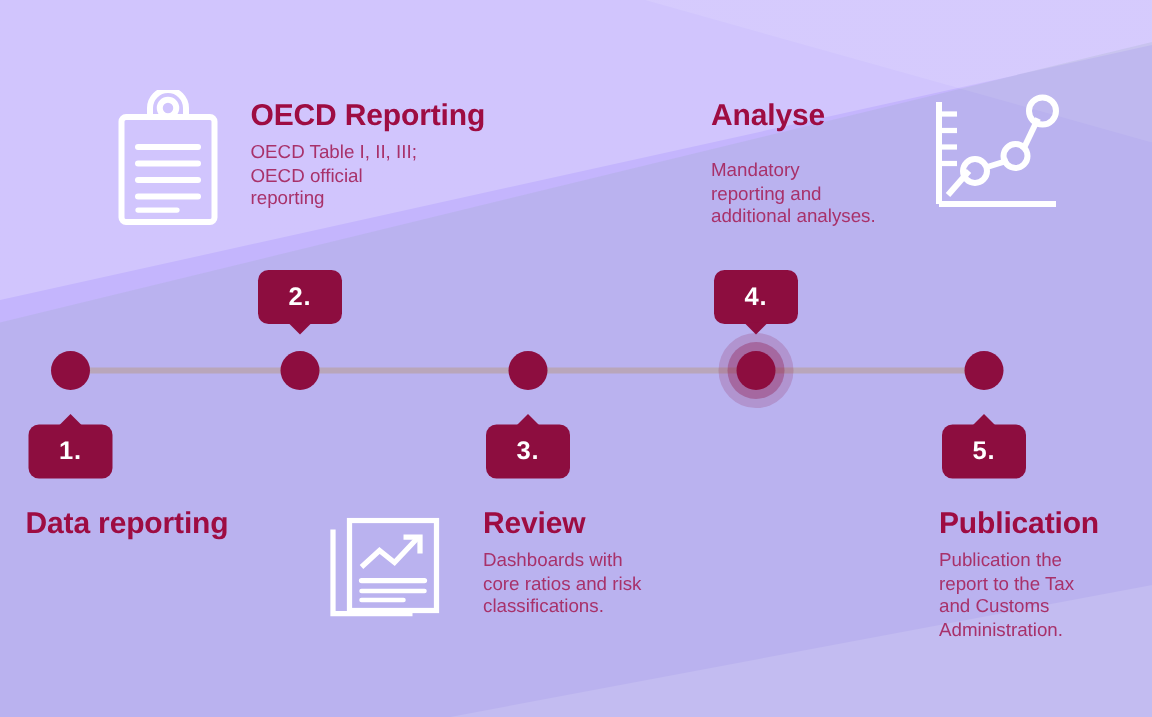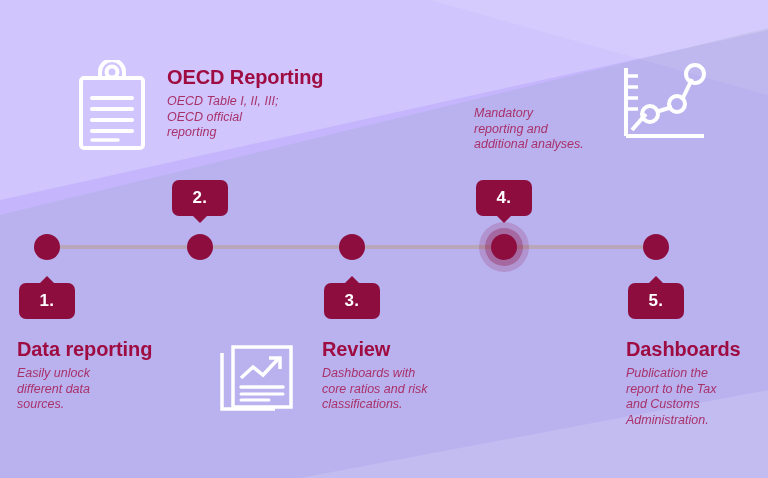--- a/index.html
+++ b/index.html
@@ -90,21 +90,20 @@
     font-size:20px;font-weight:bold;
     white-space:nowrap;
     letter-spacing:-.1px;
   }
   .step-desc{
     position:absolute;
     color:#a8316a;
     font-size:12.5px;
     line-height:15.5px;
     white-space:pre-line;
-    font-style:italic;
   }
 
   
   .icon{position:absolute;}
   svg{display:block;}
 </style>
 </head>
 <body>
 
 <div id="stage">
@@ -145,20 +144,21 @@
   </div>
   <div class="step-title" style="left:167px;top:66px;">OECD Reporting</div>
   <div class="step-desc" style="left:167px;top:94px;width:180px;">OECD Table I, II, III;
 OECD official
 reporting</div>
   <div class="badge point-down" style="left:172px;top:180px;">
     <span class="nub"></span>
     <span>2.</span>
   </div>
 
+  <div class="step-title" style="left:474px;top:66px;">Analyse</div>
   <div class="step-desc" style="left:474px;top:106px;width:140px;">Mandatory
 reporting and
 additional analyses.</div>
   <div class="icon" style="left:614px;top:62px;">
     <svg width="96" height="86" viewBox="0 0 96 86">
       <line x1="12" y1="6" x2="12" y2="74" stroke="#ffffff" stroke-width="4"></line>
       <line x1="12" y1="74" x2="90" y2="74" stroke="#ffffff" stroke-width="4"></line>
       <line x1="12" y1="14" x2="24" y2="14" stroke="#ffffff" stroke-width="3.5"></line>
       <line x1="12" y1="25" x2="24" y2="25" stroke="#ffffff" stroke-width="3.5"></line>
       <line x1="12" y1="36" x2="24" y2="36" stroke="#ffffff" stroke-width="3.5"></line>
@@ -174,23 +174,20 @@
   <div class="badge point-down" style="left:476px;top:180px;">
     <span class="nub"></span>
     <span>4.</span>
   </div>
 
   <div class="badge point-up" style="left:19px;top:283px;">
     <span class="nub"></span>
     <span>1.</span>
   </div>
   <div class="step-title" style="left:17px;top:338px;">Data reporting</div>
-  <div class="step-desc" style="left:17px;top:366px;width:150px;">Easily unlock
-different data
-sources.</div>
   <div class="icon" style="left:217px;top:345px;">
     <svg width="82" height="72" viewBox="0 0 82 72">
       <path d="M5 8 L5 64 L58 64" fill="none" stroke="#ffffff" stroke-width="3.5"></path>
       <rect x="16" y="2" width="58" height="60" fill="none" stroke="#ffffff" stroke-width="3.5"></rect>
       <path d="M24 33 L36 22 L46 30 L62 13" fill="none" stroke="#ffffff" stroke-width="3.5"></path>
       <path d="M52 13 L63 13 L63 24" fill="none" stroke="#ffffff" stroke-width="3.5"></path>
       <line x1="24" y1="42" x2="66" y2="42" stroke="#ffffff" stroke-width="3.5" stroke-linecap="round"></line>
       <line x1="24" y1="49" x2="66" y2="49" stroke="#ffffff" stroke-width="3" stroke-linecap="round"></line>
       <line x1="24" y1="55" x2="52" y2="55" stroke="#ffffff" stroke-width="3" stroke-linecap="round"></line>
     </svg>
@@ -202,19 +199,19 @@
   </div>
   <div class="step-title" style="left:322px;top:338px;">Review</div>
   <div class="step-desc" style="left:322px;top:366px;width:165px;">Dashboards with
 core ratios and risk
 classifications.</div>
 
   <div class="badge point-up" style="left:628px;top:283px;">
     <span class="nub"></span>
     <span>5.</span>
   </div>
-  <div class="step-title" style="left:626px;top:338px;">Dashboards</div>
+  <div class="step-title" style="left:626px;top:338px;">Publication</div>
   <div class="step-desc" style="left:626px;top:366px;width:140px;">Publication the
 report to the Tax
 and Customs
 Administration.</div>
 
 </div>
 
 </body></html>

